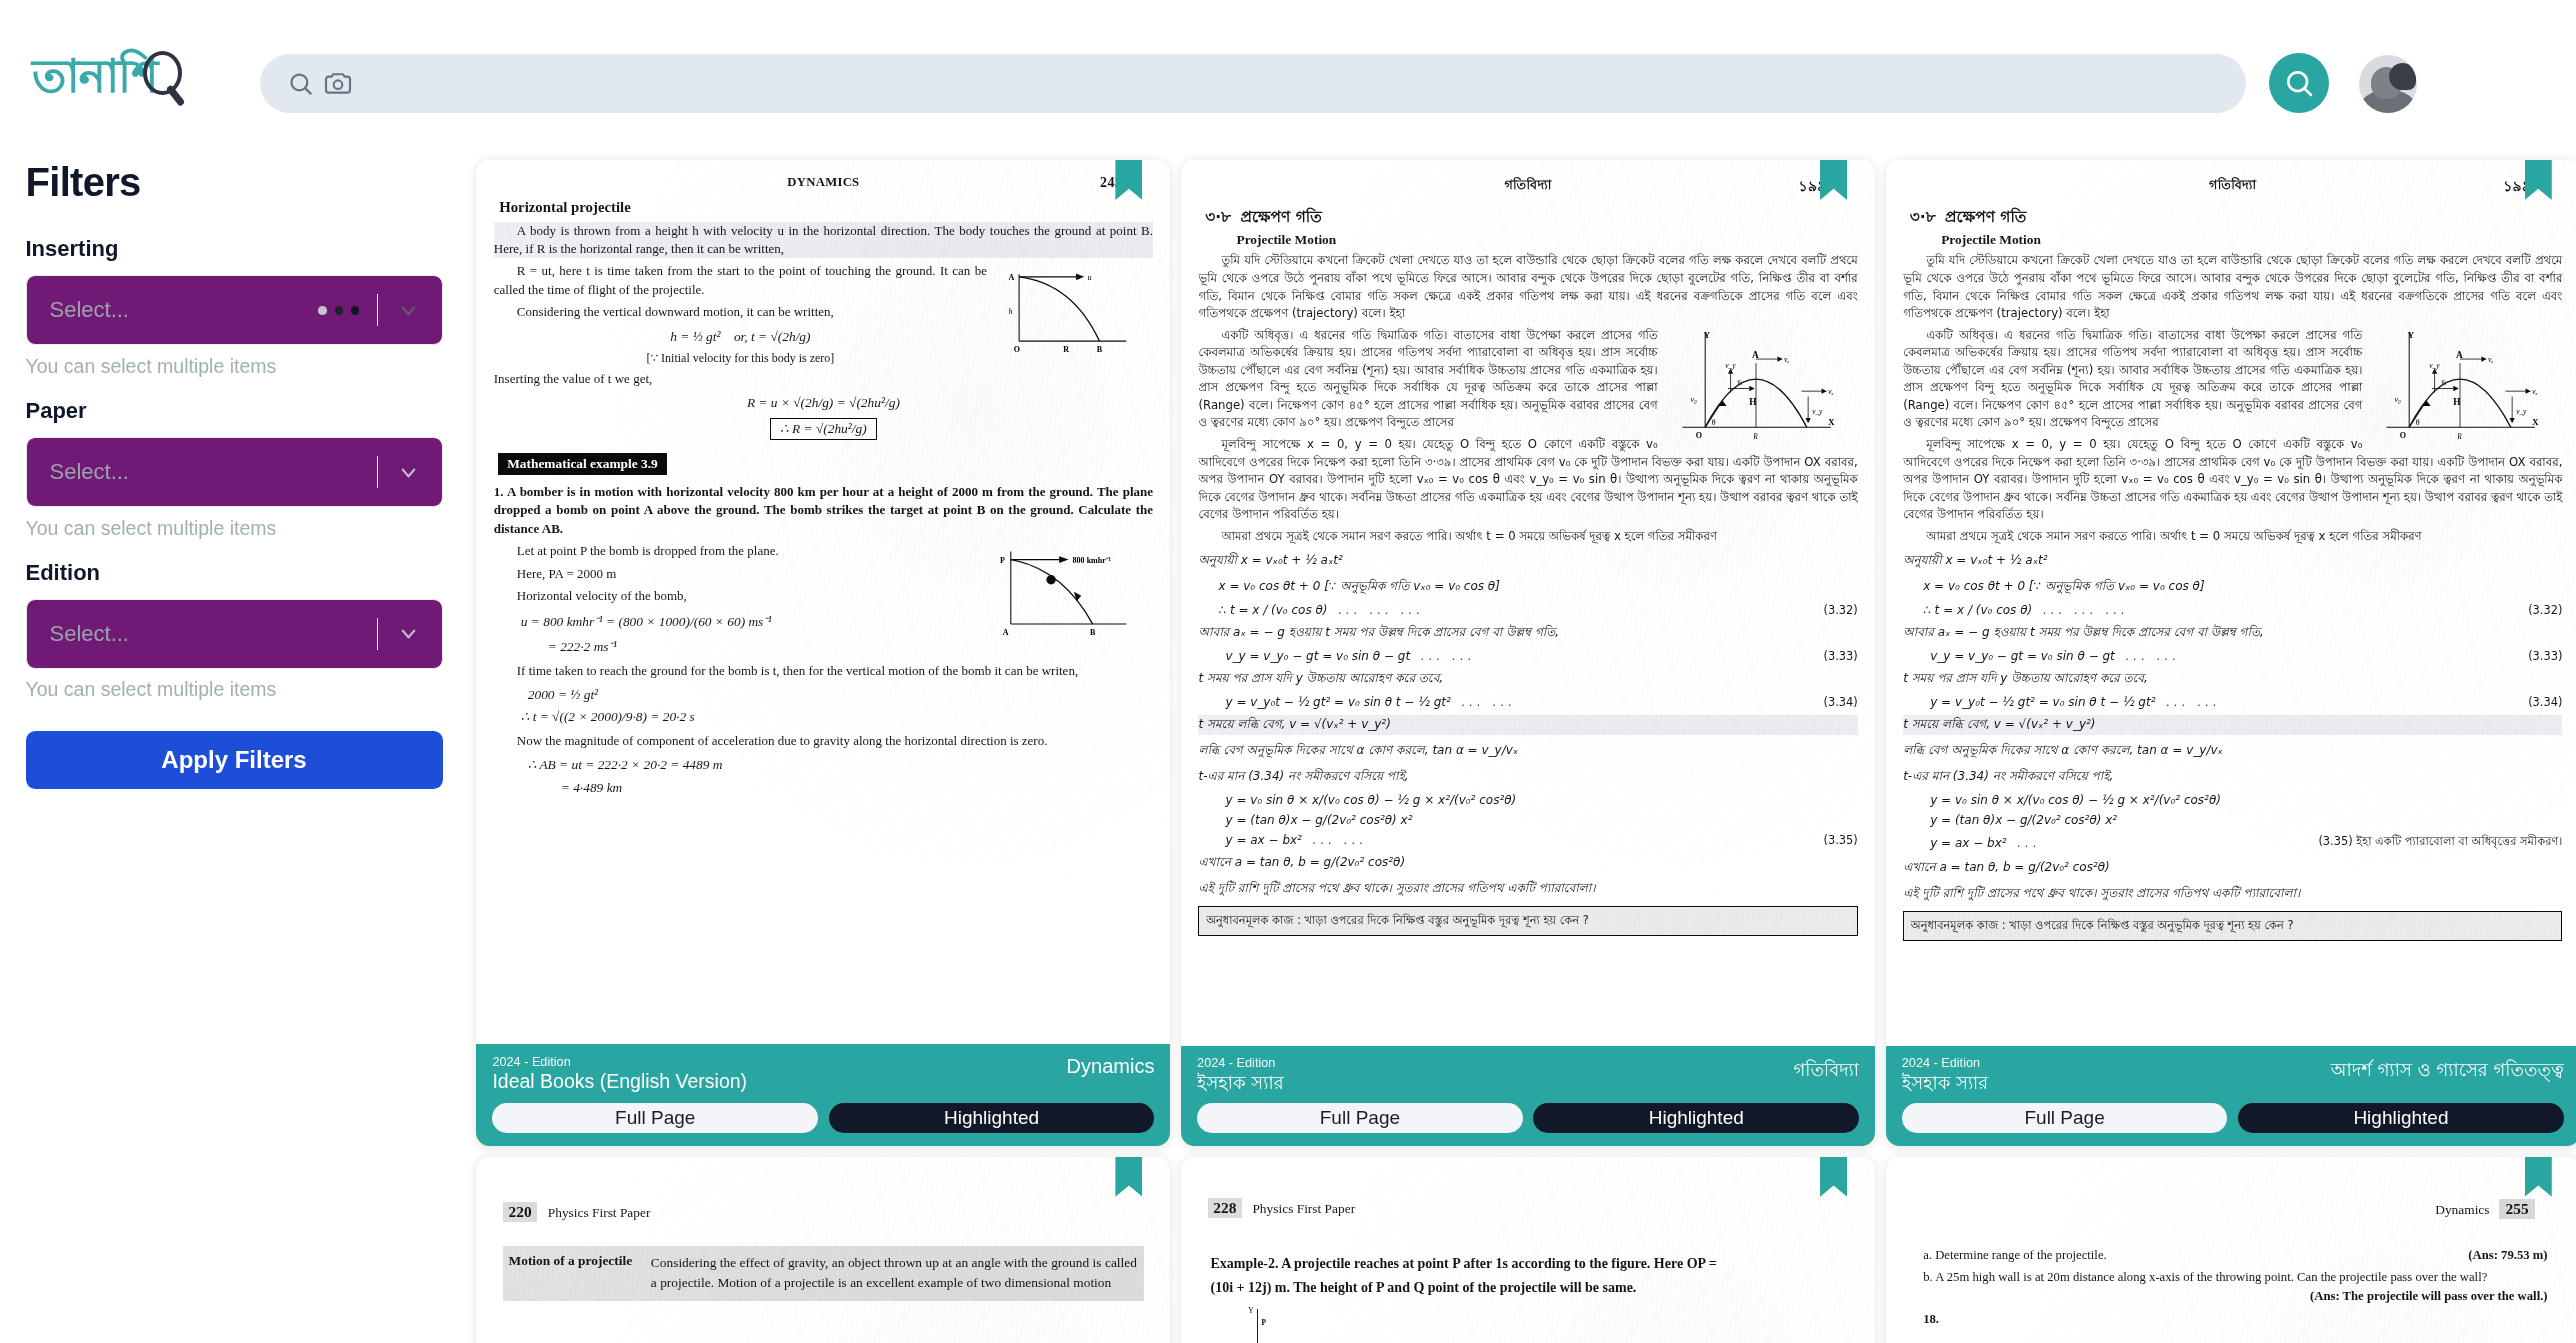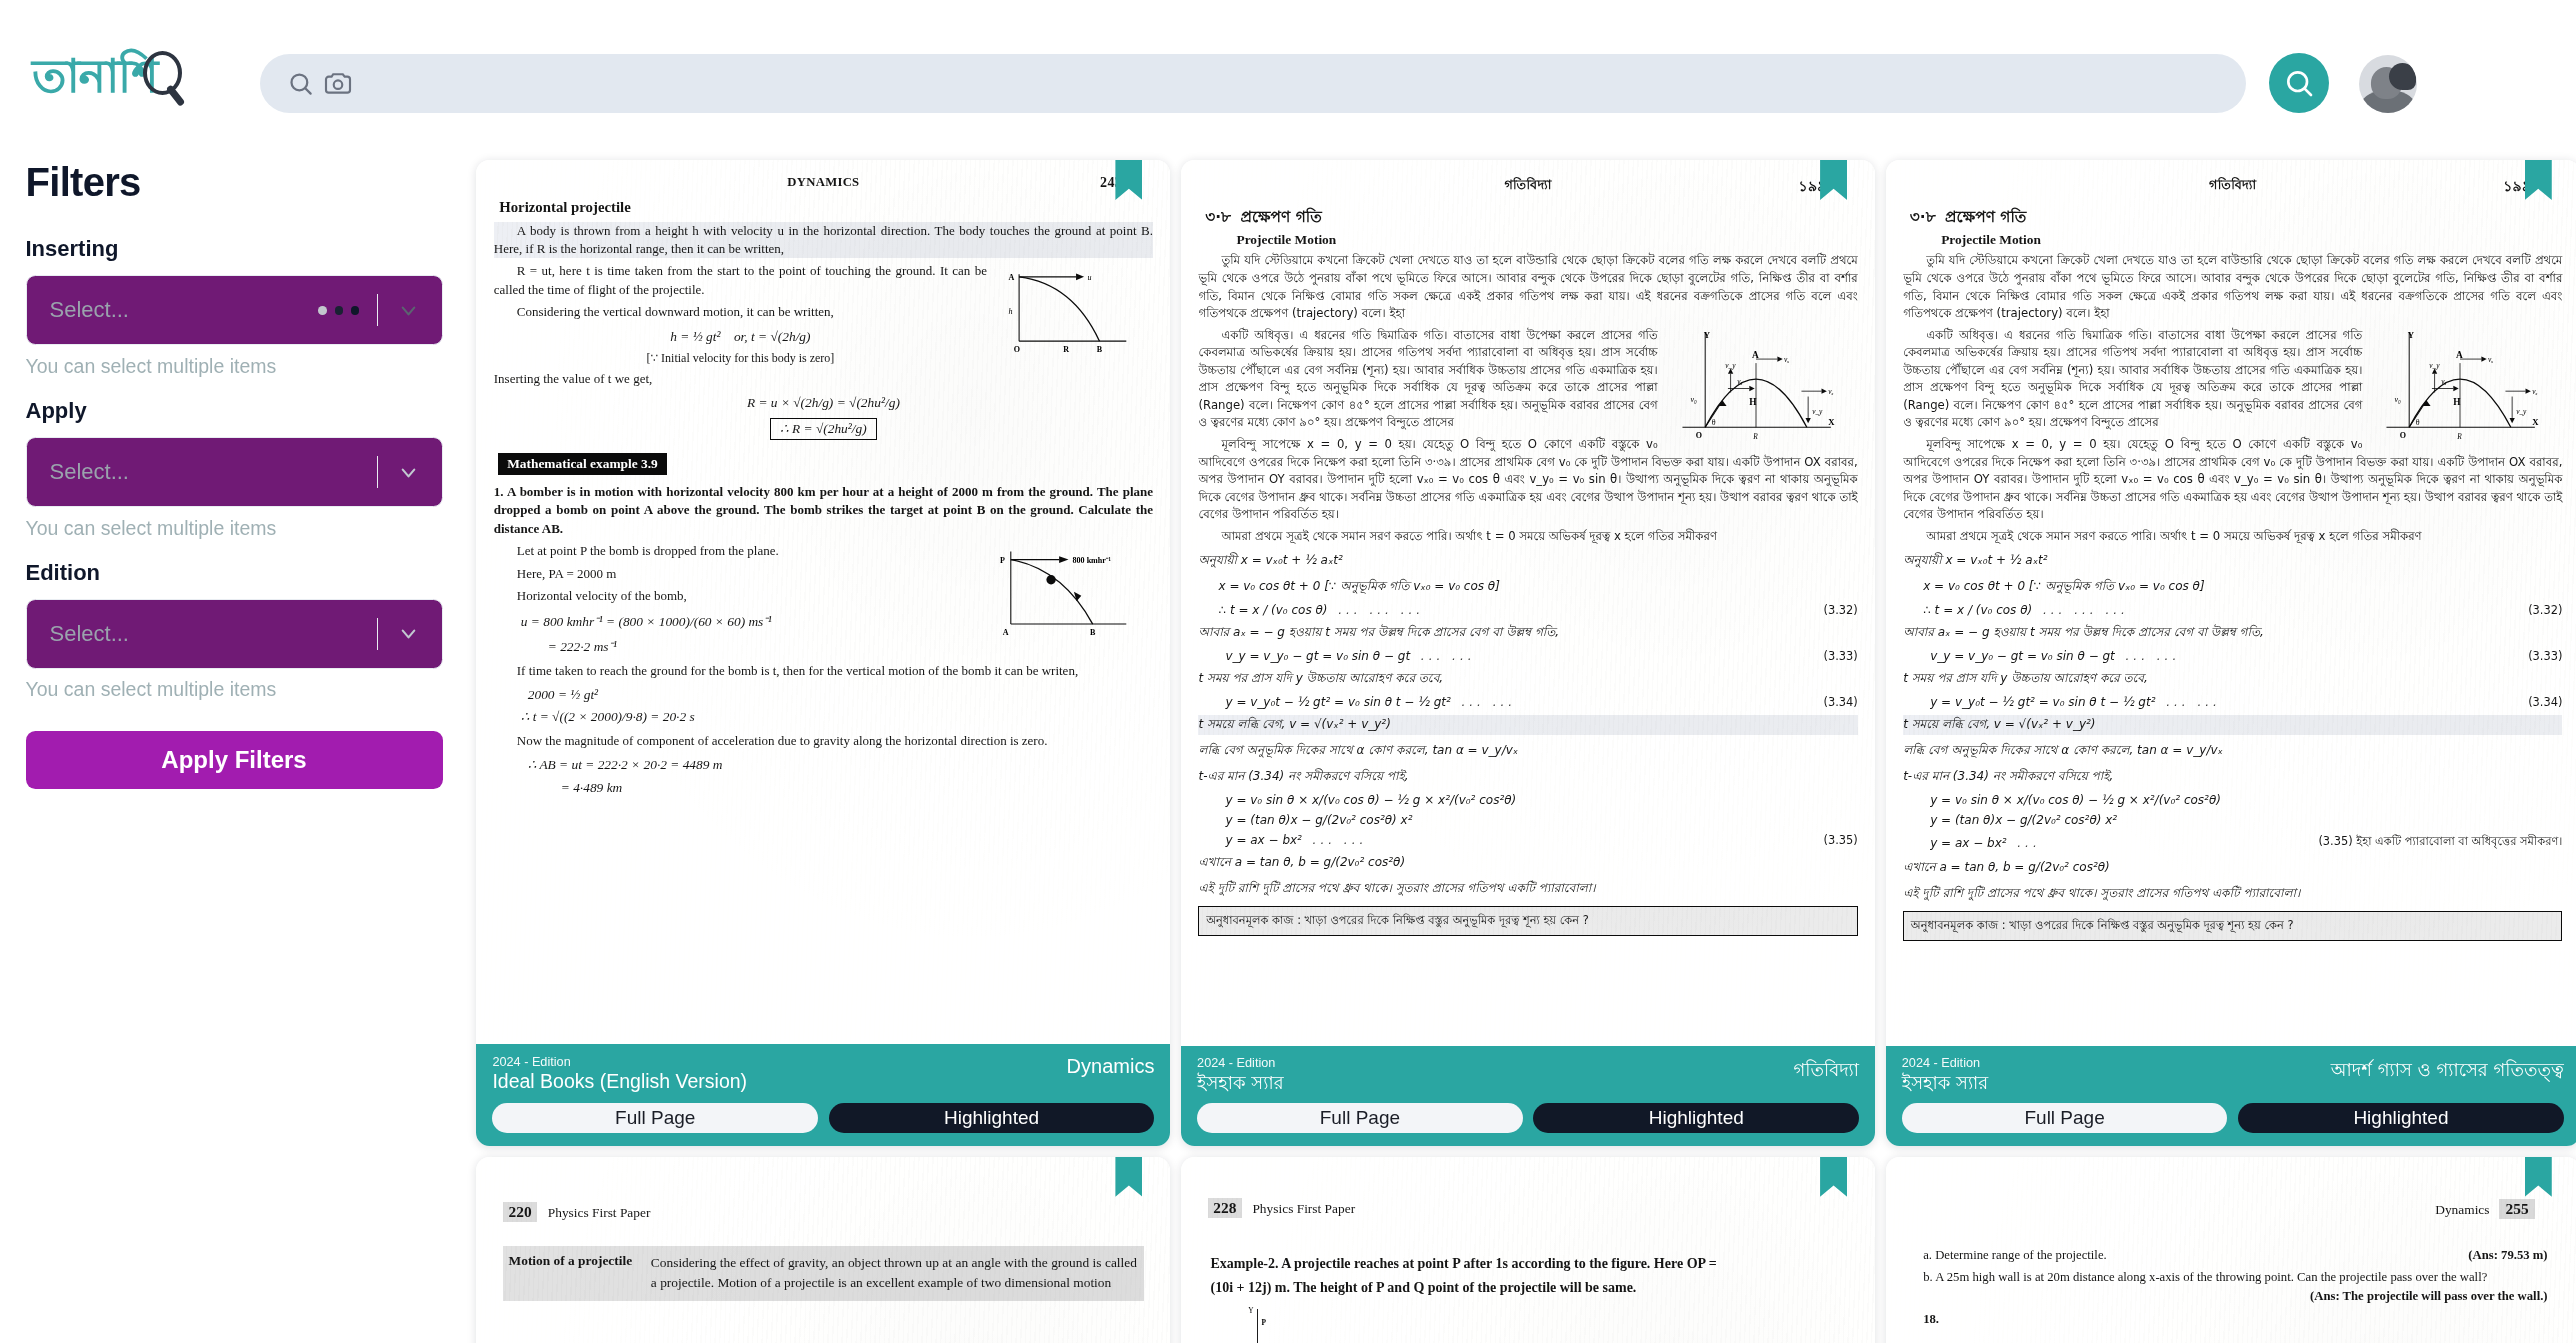--- a/index.html
+++ b/index.html
@@ -124,21 +124,21 @@
   .dots i:nth-child(2) { background: #1a2233; }
   .dots i:nth-child(3) { background: #0f172a; }
   .sep { width: 1.3px; height: 32px; background: #e9edf2; margin-right: 19px; }
   .chev { margin-right: 21.5px; display:flex; align-items:center; }
   .hint {
     font-size: 19.5px; color: #9fb0b4;
     margin-top: 9.4px; margin-bottom: 20px;
   }
   .apply-btn {
     width: 417px; height: 58px; margin-top: 9.4px;
-    background: #a21caf; color: #ffffff;
+    background: #1d4ed8; color: #ffffff;
     border: none; border-radius: 9.4px;
     font-size: 24px; font-weight: 700;
     font-family: "Liberation Sans", sans-serif;
     cursor: pointer;
   }
 
   
   .results {
     position: absolute; top: 113px; left: 463px;
     width: 2113px; height: 1231px;
@@ -310,21 +310,21 @@
       <span class="chev">
         <svg width="23" height="23" viewBox="0 0 24 24" fill="none" stroke="#5b6470" stroke-width="2.2" stroke-linecap="round" stroke-linejoin="round">
             <polyline points="6 9 12 16 18 9"></polyline>
           </svg>
       </span>
     </div>
     <div class="hint">You can select multiple items</div>
   </div>
 
   <div>
-    <div class="field-label">Apply</div>
+    <div class="field-label">Paper</div>
     <div class="select-box">
       <span class="select-placeholder">Select...</span>
       <span class="sep"></span>
       <span class="chev">
         <svg width="23" height="23" viewBox="0 0 24 24" fill="none" stroke="#c2c8d0" stroke-width="2.2" stroke-linecap="round" stroke-linejoin="round">
             <polyline points="6 9 12 16 18 9"></polyline>
           </svg>
       </span>
     </div>
     <div class="hint">You can select multiple items</div>

